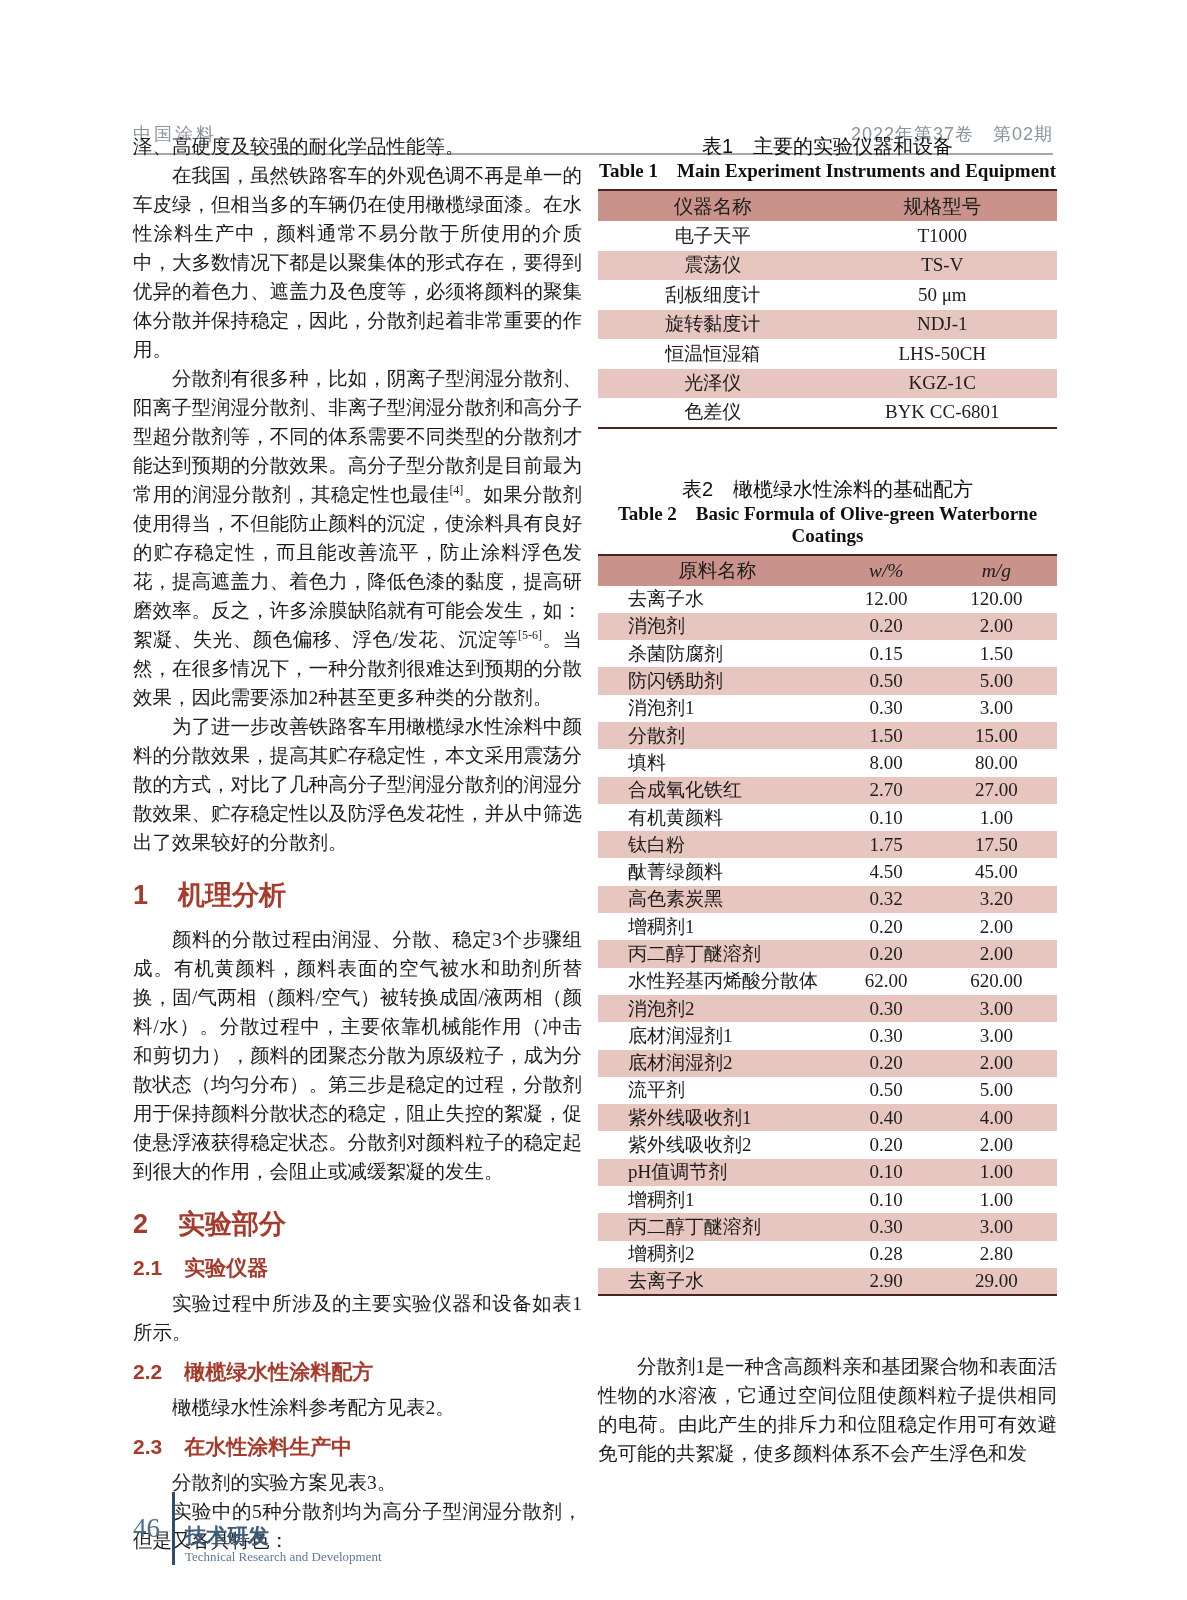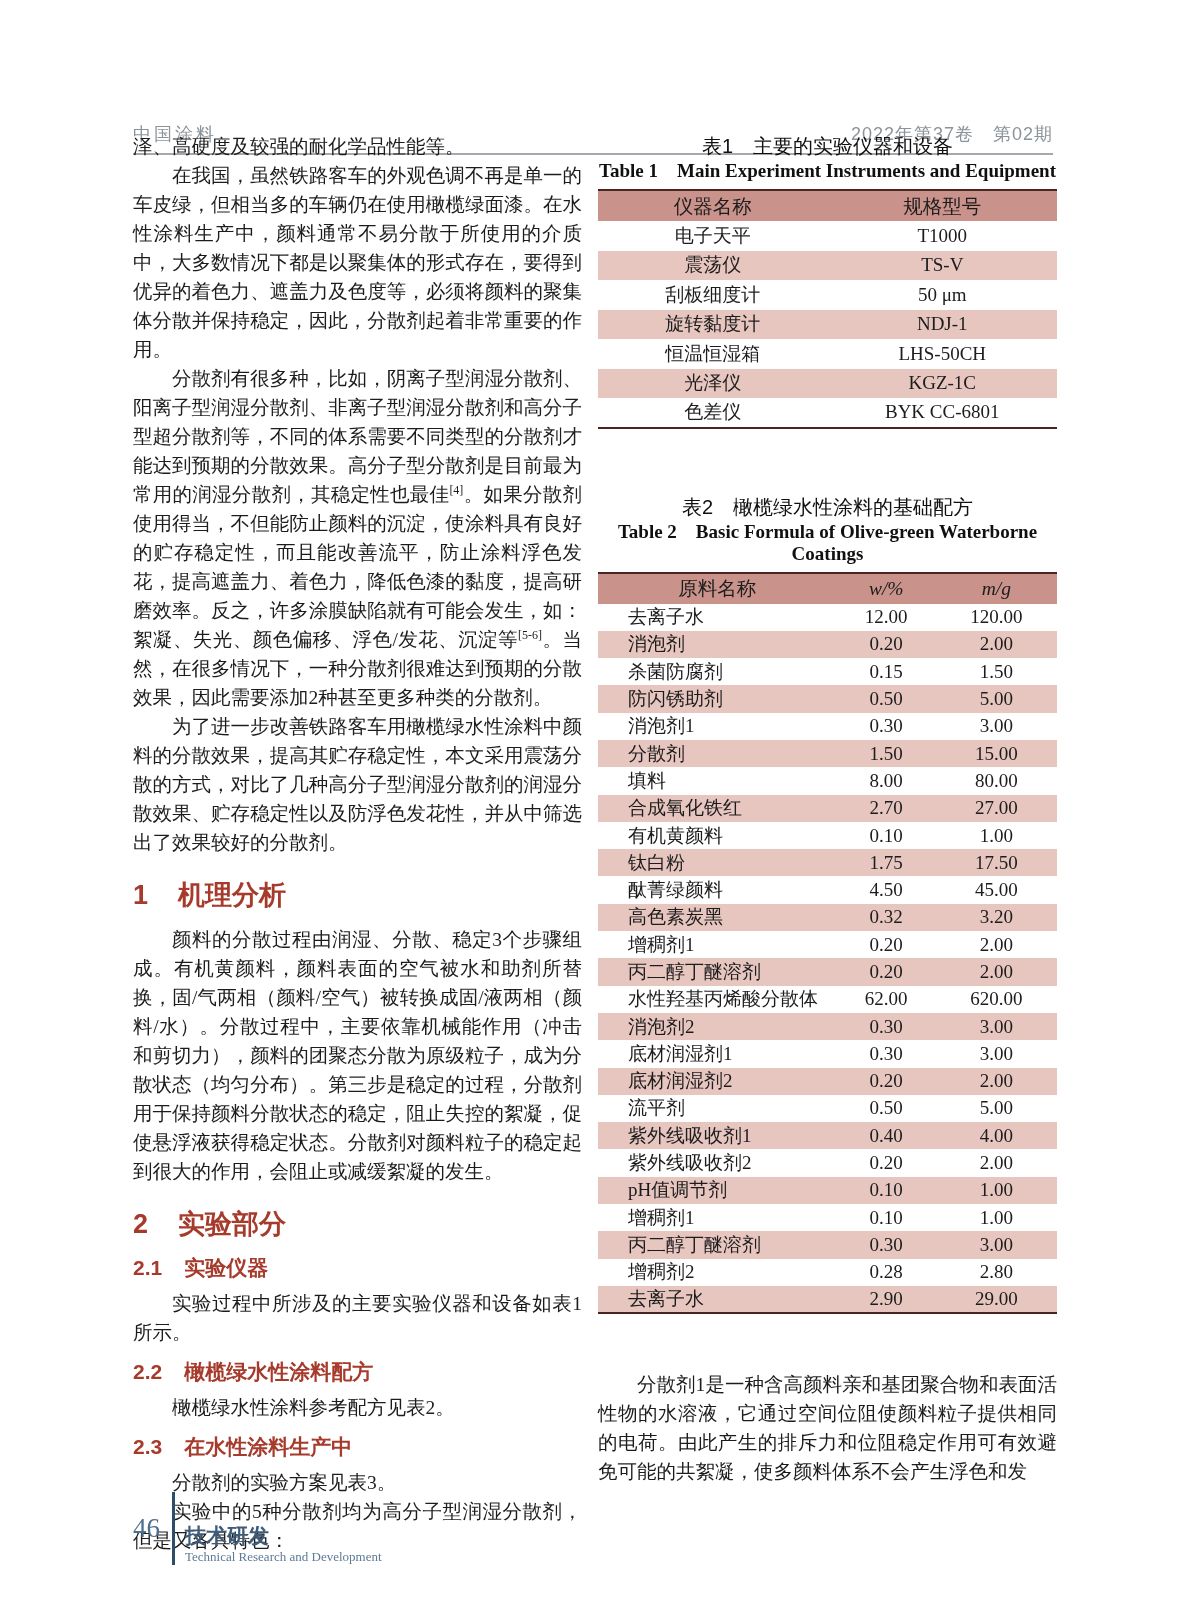--- a/index.html
+++ b/index.html
@@ -72,21 +72,21 @@
     font-weight:normal;font-size:19.5px;height:31px;text-align:center;
   }
   td{font-size:19px;text-align:center;}
   #table1 td{height:29.5px;}
   #table2 td{height:27.3px;}
   tbody tr.alt{background:var(--tbl-alt-bg);}
   #table1 th,#table1 td{width:50%;}
   #table2 th:first-child,#table2 td:first-child{width:52%;text-align:left;padding-left:30px;}
   #table2 th:not(:first-child){font-style:italic;font-family:"Liberation Serif","DejaVu Serif",serif;}
   #table2 th:first-child{text-align:center;padding-left:0;}
-  .t2-block{margin-top:64px;}
+  .t2-block{margin-top:46px;}
   .right-para{margin-top:56px;}
   
   .pagefoot{
     position:absolute;left:133px;top:1492px;
     display:flex;align-items:center;
   }
   .pagefoot .pagenum{
     font-size:27px;color:#4e6f8e;margin-right:12px;
     font-family:"Liberation Serif","DejaVu Serif",serif;
   }

